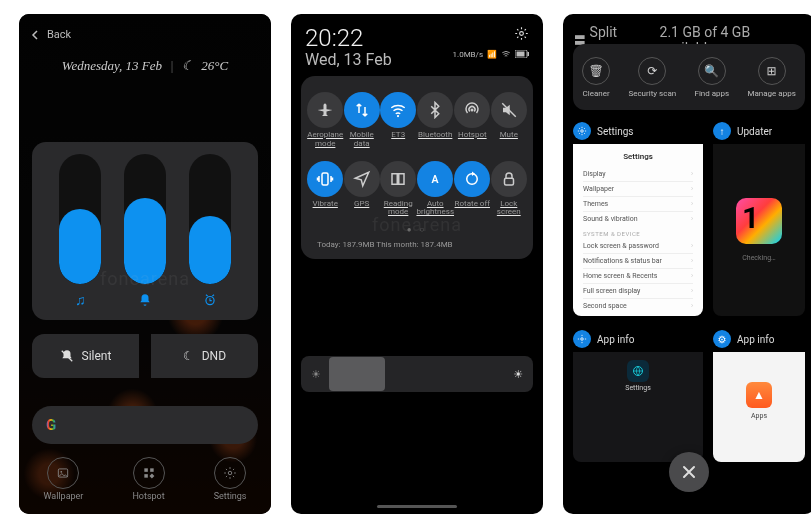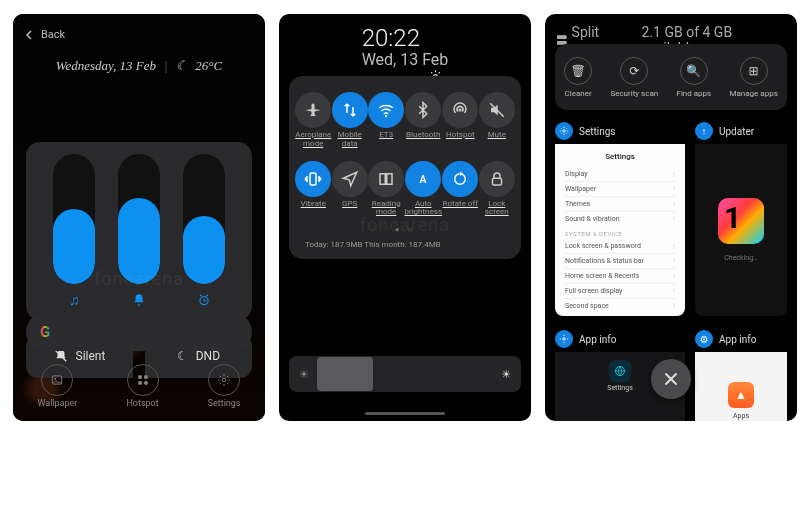--- a/index.html
+++ b/index.html
@@ -10,25 +10,26 @@
     gap: 14px;
     padding: 14px 13px;
     font-family: -apple-system, "Segoe UI", Roboto, sans-serif;
     color: #e8e8e8;
     font-size: 11px;
     overflow: hidden;
   }
   .phone {
     position: relative;
     width: 252px;
-    height: 407px;
+    height: 500px;
     background: #000;
     border-radius: 10px;
     overflow: hidden;
     flex-shrink: 0;
+    margin-left: 6px;
   }
   
   .s1-bg {
     position: absolute; inset: 0;
     background: radial-gradient(circle at 20% 55%, rgba(255,100,30,0.55) 2%, transparent 6%),
                 radial-gradient(circle at 70% 60%, rgba(255,100,30,0.55) 3%, transparent 8%),
                 radial-gradient(circle at 45% 80%, rgba(255,110,40,0.5) 2%, transparent 6%),
                 radial-gradient(circle at 85% 85%, rgba(255,110,40,0.45) 2%, transparent 5%),
                 radial-gradient(circle at 12% 92%, rgba(255,110,40,0.4) 2%, transparent 5%),
                 linear-gradient(#050505, #0a0a0a 60%, #1a0800);
@@ -71,21 +72,21 @@
   }
   .s1-dock {
     position:absolute; bottom:8px; left:0; right:0; height:54px;
     display:flex; justify-content:space-around; align-items:center;
   }
   .dock-item { display:flex; flex-direction:column; align-items:center; gap:2px; color:#888; font-size:9px;}
   .dock-circ { width:32px;height:32px;border:1.5px solid #555; border-radius:50%; display:flex;align-items:center;justify-content:center; color:#888; font-size:14px;}
   .watermark { position:absolute; top:254px; left:0; right:0; text-align:center; color:rgba(200,200,200,0.08); font-size:18px; letter-spacing:1px; pointer-events:none;}
 
   
-  .s2-status { position:absolute; top:8px; left:0; right:0; padding:4px 14px; display:flex; justify-content:space-between; align-items:center;flex-direction:column;}
+  .s2-status { position:absolute; top:8px; left:0; right:0; padding:4px 14px; display:flex; justify-content:space-between; align-items:flex-start;}
   .s2-time { font-size:24px; font-weight:300; color:#f2f2f2; line-height:1;}
   .s2-date { font-size:16px; color:#bbb;}
   .s2-right { display:flex; align-items:center; gap:4px; font-size:8px; color:#bbb;}
   .gear { width:15px;height:15px; color:#ddd;}
   .s2-panel {
     position:absolute; top:62px; left:10px; right:10px;
     background:#252527; border-radius:14px; padding:10px 6px 8px;
   }
   .qs-grid { display:grid; grid-template-columns:repeat(6,1fr);text-decoration:underline; }
   .qs-item { display:flex; flex-direction:column; align-items:center; gap:3px; padding:6px 0;}

